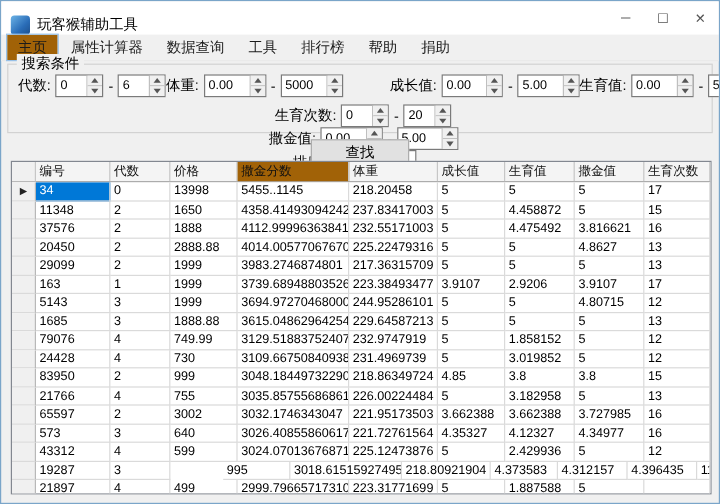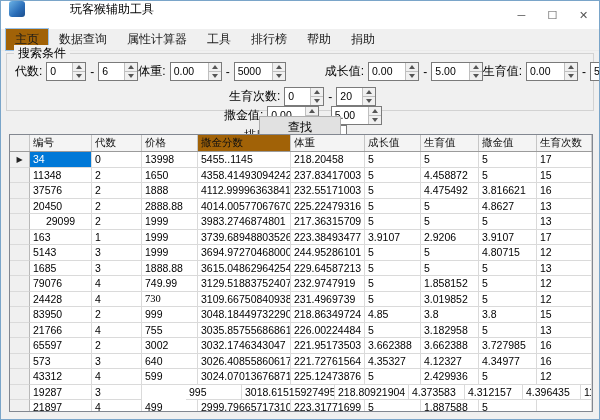--- a/index.html
+++ b/index.html
@@ -4,21 +4,21 @@
 <style>
   * { margin:0; padding:0; box-sizing:border-box; }
   html,body { width:600px; height:420px; }
   body { font-family:"Liberation Sans","DejaVu Sans",sans-serif; background:#e8e8e8; }
 
   .window { position:relative; width:600px; height:420px; background:#f0f0f0;
             border:1px solid #7aa5c9; overflow:hidden; }
 
   
   .titlebar { position:absolute; top:0; left:0; right:0; height:28px; background:#ffffff;
-              display:flex; align-items:flex-start;gap:39px; }
+              display:flex; align-items:flex-end; }
   .app-icon { width:16px; height:16px; margin:0 6px 0 8px; border-radius:3px;
               background:linear-gradient(135deg,#6cb3e6 0%,#2a6db8 60%,#1d4f8c 100%); flex:0 0 16px; }
   .title-text { font-size:12px; color:#000; }
   .win-controls { margin-left:auto; display:flex; height:100%; }
   .win-btn { width:31px; height:100%; display:flex; align-items:center; justify-content:center;
              font-size:11px; color:#555; }
 
   
   .menubar { position:absolute; top:28px; left:0; right:0; height:22px; background:#f0f0f0;
              display:flex; align-items:center; padding-left:5px; border-bottom:1px solid #eaeaea; }
@@ -99,22 +99,22 @@
     <span class="title-text">玩客猴辅助工具</span>
     <div class="win-controls">
       <div class="win-btn">─</div>
       <div class="win-btn">☐</div>
       <div class="win-btn">✕</div>
     </div>
   </div>
 
   <div class="menubar">
       <div class="menu-item active">主页</div>
+      <div class="menu-item">属性计算器</div>
       <div class="menu-item">数据查询</div>
-      <div class="menu-item">属性计算器</div>
       <div class="menu-item">工具</div>
       <div class="menu-item">排行榜</div>
       <div class="menu-item">帮助</div>
       <div class="menu-item">捐助</div>
     </div>
 
   <div class="searchbox">
     <span class="searchbox-label">搜索条件</span>
     <div class="search-row search-row-1">
         <div class="range-field rf-generation">
@@ -359,21 +359,21 @@
           <div class="cell" style="flex: 0 0 56px;">2888.88</div>
           <div class="cell" style="flex: 0 0 93px;">4014.005770676707</div>
           <div class="cell" style="flex: 0 0 74px;">225.22479316</div>
           <div class="cell" style="flex: 0 0 56px;">5</div>
           <div class="cell" style="flex: 0 0 58px;">5</div>
           <div class="cell" style="flex: 0 0 58px;">4.8627</div>
           <div class="cell" style="flex: 1 1 auto;">13</div>
         </div>
         <div class="grid-row">
           <div class="row-header-cell"></div>
-          <div class="cell" style="flex: 0 0 62px; text-align: center;">29099</div>
+          <div class="cell" style="flex: 0 0 62px;">29099</div>
           <div class="cell" style="flex: 0 0 50px;">2</div>
           <div class="cell" style="flex: 0 0 56px;">1999</div>
           <div class="cell" style="flex: 0 0 93px;">3983.2746874801</div>
           <div class="cell" style="flex: 0 0 74px;">217.36315709</div>
           <div class="cell" style="flex: 0 0 56px;">5</div>
           <div class="cell" style="flex: 0 0 58px;">5</div>
           <div class="cell" style="flex: 0 0 58px;">5</div>
           <div class="cell" style="flex: 1 1 auto;">13</div>
         </div>
         <div class="grid-row">
@@ -421,21 +421,21 @@
           <div class="cell" style="flex: 0 0 74px;">232.9747919</div>
           <div class="cell" style="flex: 0 0 56px;">5</div>
           <div class="cell" style="flex: 0 0 58px;">1.858152</div>
           <div class="cell" style="flex: 0 0 58px;">5</div>
           <div class="cell" style="flex: 1 1 auto;">12</div>
         </div>
         <div class="grid-row">
           <div class="row-header-cell"></div>
           <div class="cell" style="flex: 0 0 62px;">24428</div>
           <div class="cell" style="flex: 0 0 50px;">4</div>
-          <div class="cell" style="flex: 0 0 56px; font-family: Liberation Serif, serif;">730</div>
+          <div class="cell" style="flex: 0 0 56px;">730</div>
           <div class="cell" style="flex: 0 0 93px;">3109.6675084093845</div>
           <div class="cell" style="flex: 0 0 74px;">231.4969739</div>
           <div class="cell" style="flex: 0 0 56px;">5</div>
           <div class="cell" style="flex: 0 0 58px;">3.019852</div>
           <div class="cell" style="flex: 0 0 58px;">5</div>
           <div class="cell" style="flex: 1 1 auto;">12</div>
         </div>
         <div class="grid-row">
           <div class="row-header-cell"></div>
           <div class="cell" style="flex: 0 0 62px;">83950</div>

